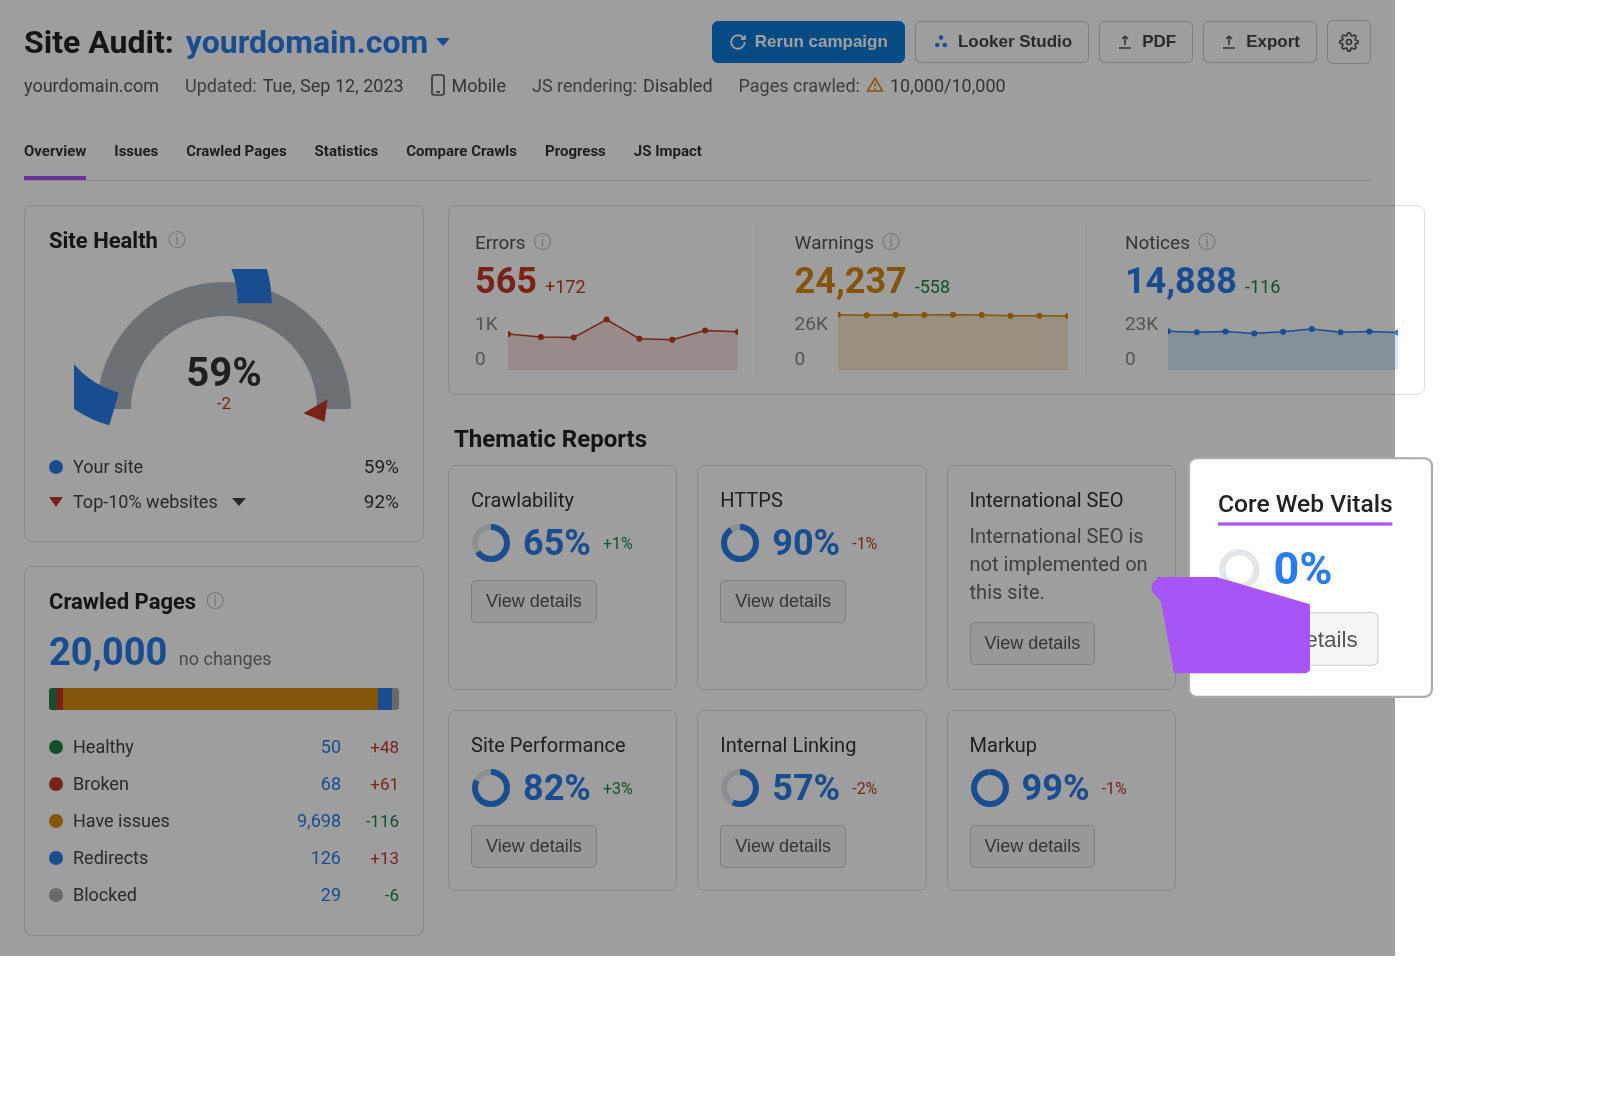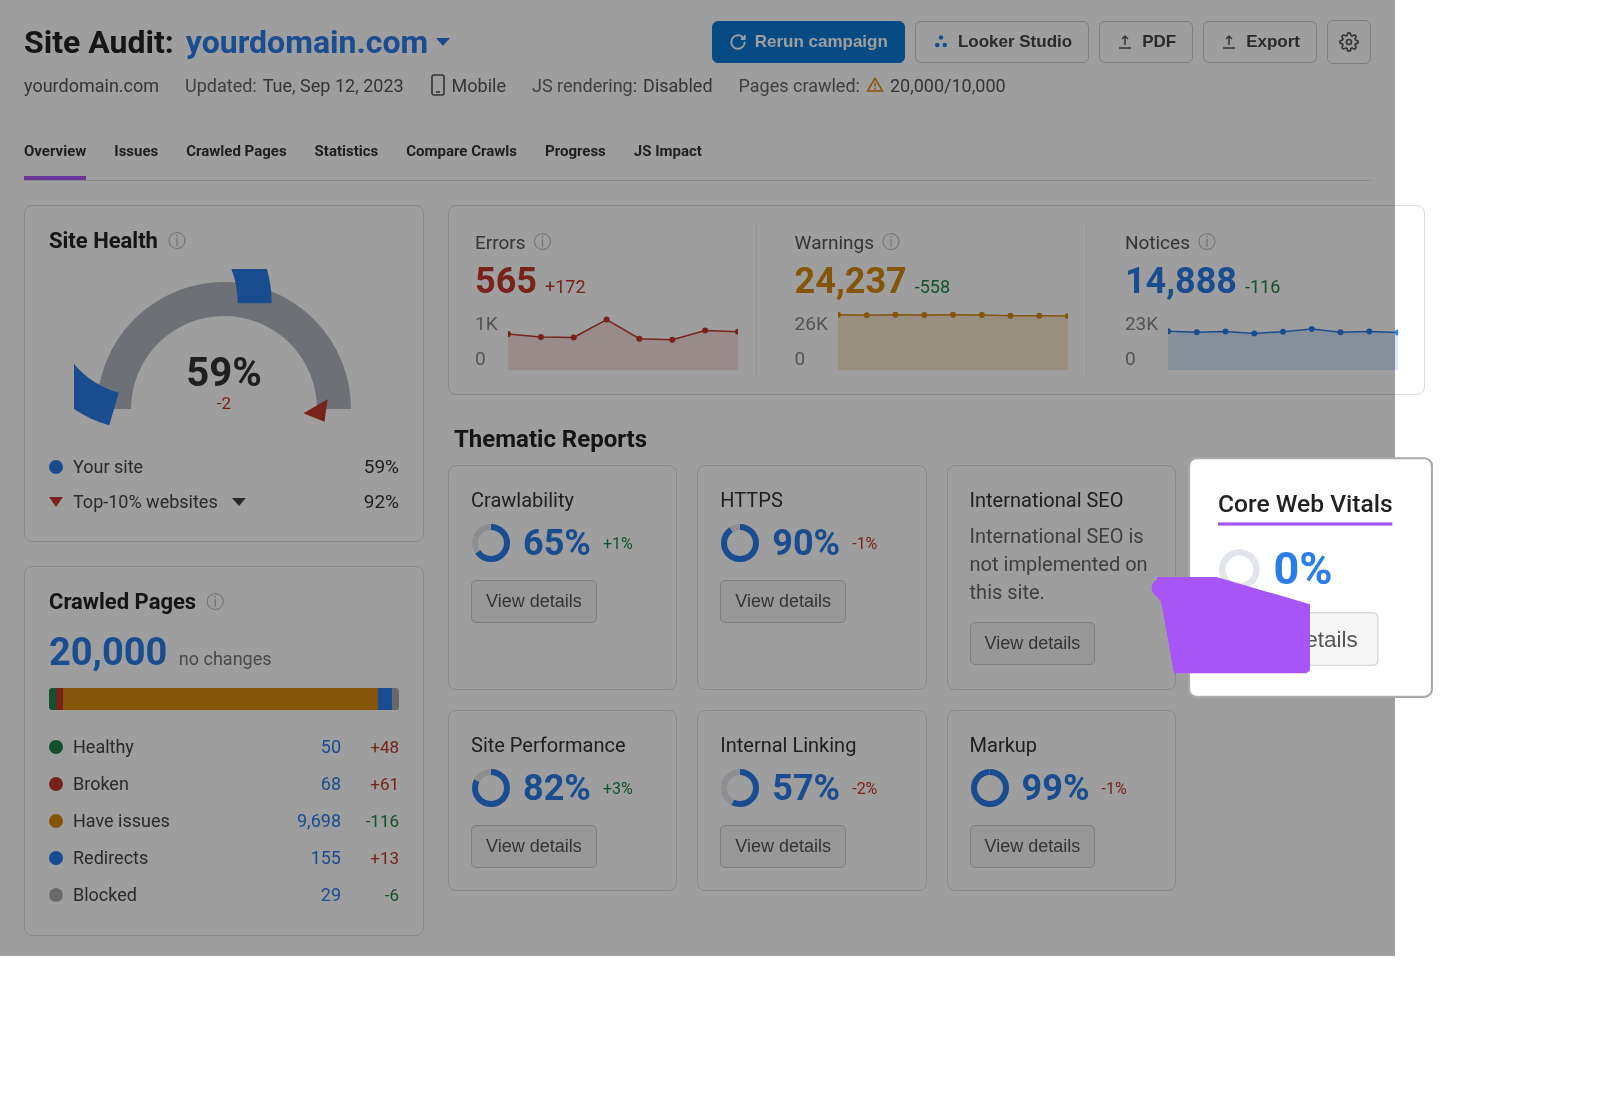--- a/index.html
+++ b/index.html
@@ -25,21 +25,21 @@
 .tabs { display: flex; gap: 28px; border-bottom: 1px solid #ddd; margin-bottom: 24px; }
 .tab { font-size: 15px; font-weight: 700; color: #333; padding: 10px 0 16px 0; cursor: pointer; }
 .tab.active { border-bottom: 4px solid #a855f7; }
 
 
 .layout { display: flex; gap: 24px; align-items: flex-start; }
 .sidebar { width: 400px; flex-shrink: 0; display: flex; flex-direction: column; gap: 24px; }
 .main { flex: 1; display: flex; flex-direction: column; gap: 24px; }
 
 .card { border: 1px solid #ddd; border-radius: 8px; padding: 22px 24px; background: #fff; }
-.card-hdr { display: flex; align-items: center; gap: 10px; margin-bottom: 16px; }
+.card-hdr { display: flex; align-items: flex-start; gap: 10px; margin-bottom: 16px; }
 .card-title { font-size: 22px; font-weight: 700; color: #222; }
 .info-icon { color: #bbb; font-size: 18px; }
 
 
 .gauge-wrap { position: relative; width: 300px; height: 160px; margin: 10px auto 20px; }
 .gauge-num { position: absolute; top: 80px; left: 0; right: 0; text-align: center; font-size: 40px; font-weight: 700; }
 .gauge-delta { position: absolute; top: 124px; left: 0; right: 0; text-align: center; font-size: 17px; color: #c0392b; }
 .gauge-arrow { position: absolute; right: 40px; bottom: 6px; width: 0; height: 0; border-left: 14px solid transparent; border-right: 14px solid transparent; border-top: 18px solid #c0392b; transform: rotate(-30deg); }
 
 .legend-row { display: flex; align-items: center; gap: 10px; font-size: 18px; color: #444; padding: 6px 0; }
@@ -170,21 +170,21 @@
       <span class="meta-label">JS rendering:</span>
       <span>Disabled</span>
     </span>
     <span class="meta-item">
       <span class="meta-label">Pages crawled:</span>
       <svg width="18" height="18" viewBox="0 0 24 24">
           <path d="M12 3 L22 20 L2 20 Z" fill="none" stroke="#d68910" stroke-width="2"></path>
           <line x1="12" y1="9" x2="12" y2="14" stroke="#d68910" stroke-width="2"></line>
           <circle cx="12" cy="17" r="1.2" fill="#d68910"></circle>
         </svg>
-      <span>20,000/10,000</span>
+      <span>10,000/10,000</span>
     </span>
   </div>
 
   <div class="tabs" id="tabs">
       <div class="tab active">Overview</div>
       <div class="tab">Issues</div>
       <div class="tab">Crawled Pages</div>
       <div class="tab">Statistics</div>
       <div class="tab">Compare Crawls</div>
       <div class="tab">Progress</div>
@@ -252,21 +252,21 @@
             </div>
             <div class="cp-row">
     <span class="swatch sw-orange"></span>
     <span>Have issues</span>
     <span class="c-val">9,698</span>
     <span class="c-delta delta-neg">-116</span>
             </div>
             <div class="cp-row">
     <span class="swatch sw-lblue"></span>
     <span>Redirects</span>
-    <span class="c-val">155</span>
+    <span class="c-val">126</span>
     <span class="c-delta delta-pos">+13</span>
             </div>
             <div class="cp-row">
     <span class="swatch sw-grey"></span>
     <span>Blocked</span>
     <span class="c-val">29</span>
     <span class="c-delta delta-neg">-6</span>
             </div>
           </div>
       </div>

